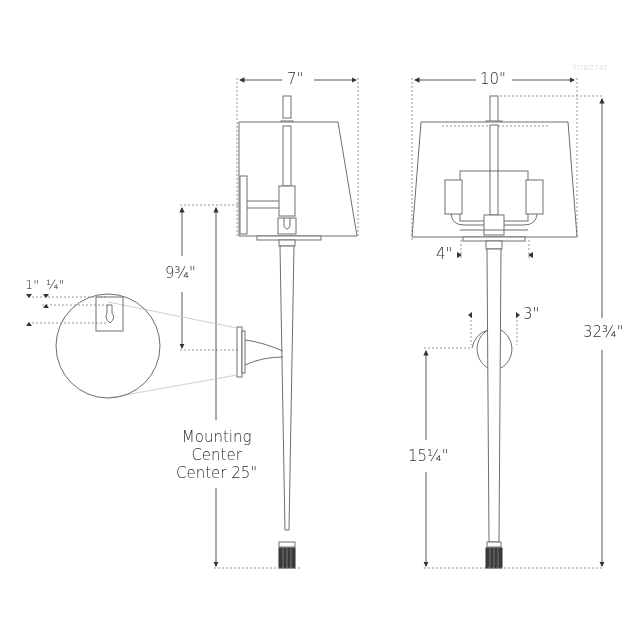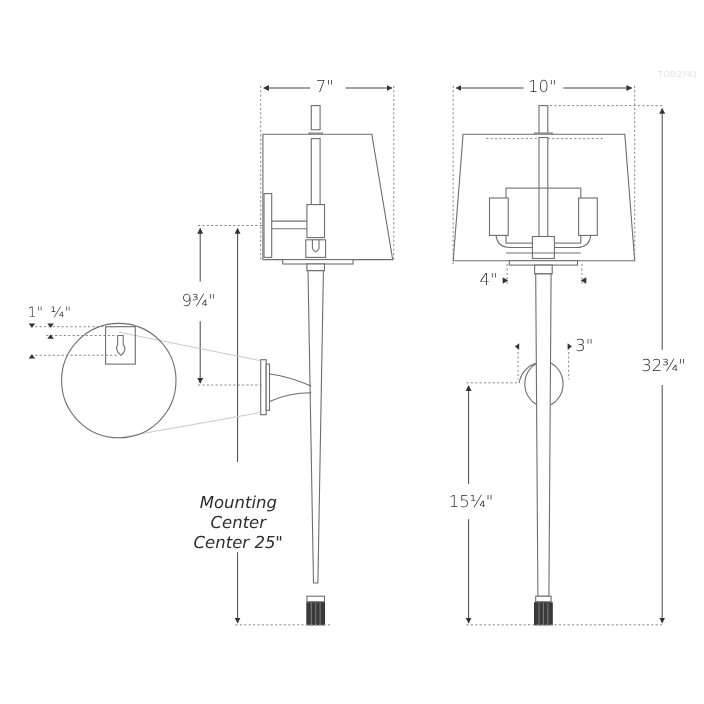--- a/index.html
+++ b/index.html
@@ -6,21 +6,21 @@
   body { width: 640px; height: 640px; overflow: hidden; position: relative; font-family: "DejaVu Sans", sans-serif; }
   #canvas { position: absolute; left: 0; top: 0; width: 640px; height: 640px; }
   .ln { stroke: #6e6e6e; stroke-width: 1; fill: none; }
   .lnw { stroke: #6e6e6e; stroke-width: 1; fill: #ffffff; }
   .dash { stroke: #8a8a8a; stroke-width: 0.9; stroke-dasharray: 2 2; fill: none; }
   .dim { stroke: #444; stroke-width: 0.9; fill: none; }
   .arrow { fill: #333; }
   .lbl { position: absolute; color: #2c2c2c; font-family: "DejaVu Sans", sans-serif; font-weight: 300; white-space: nowrap; background: #fff; line-height: 1; }
   .big { font-size: 15px; }
   .mid { font-size: 13px; }
-  .watermark { position: absolute; left: 598px; top: 63px; font-size: 8px; color: #e2e2e2; font-family: Liberation Sans, sans-serif; letter-spacing: 0.3px; }
+  .watermark { position: absolute; left: 572px; top: 63px; font-size: 8px; color: #e2e2e2; font-family: Liberation Sans, sans-serif; letter-spacing: 0.3px; }
   .mp { text-align: center; font-size: 15px; line-height: 18px; }
 </style>
 </head>
 <body>
 
 <svg id="canvas" viewBox="0 0 640 640" xmlns="http://www.w3.org/2000/svg">
   <defs>
     <marker id="ah" markerWidth="6" markerHeight="6" refX="5" refY="3" orient="auto">
       <path d="M0,0 L6,3 L0,6 Z" class="arrow"></path>
     </marker>
@@ -145,21 +145,21 @@
     <line class="dim" x1="602" y1="99" x2="602" y2="318" marker-start="url(#ahs)"></line>
     <line class="dim" x1="602" y1="350" x2="602" y2="566" marker-end="url(#ah)"></line>
     <line class="dash" x1="424" y1="568" x2="604" y2="568"></line>
   </g>
 </svg>
 
 <div class="watermark">TOB2741</div>
 
 <div class="lbl big" style="left:287px;top:72px;">7"</div>
 <div class="lbl big" style="left:165px;top:266px;">9¾"</div>
-<div class="lbl mp" style="left:176px;top:448px;font-style:italic;">
+<div class="lbl mp" style="left:176px;top:428px;">
   <div>Mounting</div>
   <div>Center</div>
   <div>Center 25"</div>
 </div>
 
 <div class="lbl mid" style="left:25px;top:278px;">1"</div>
 <div class="lbl mid" style="left:46px;top:278px;">¼"</div>
 
 <div class="lbl big" style="left:480px;top:72px;">10"</div>
 <div class="lbl big" style="left:436px;top:247px;">4"</div>

